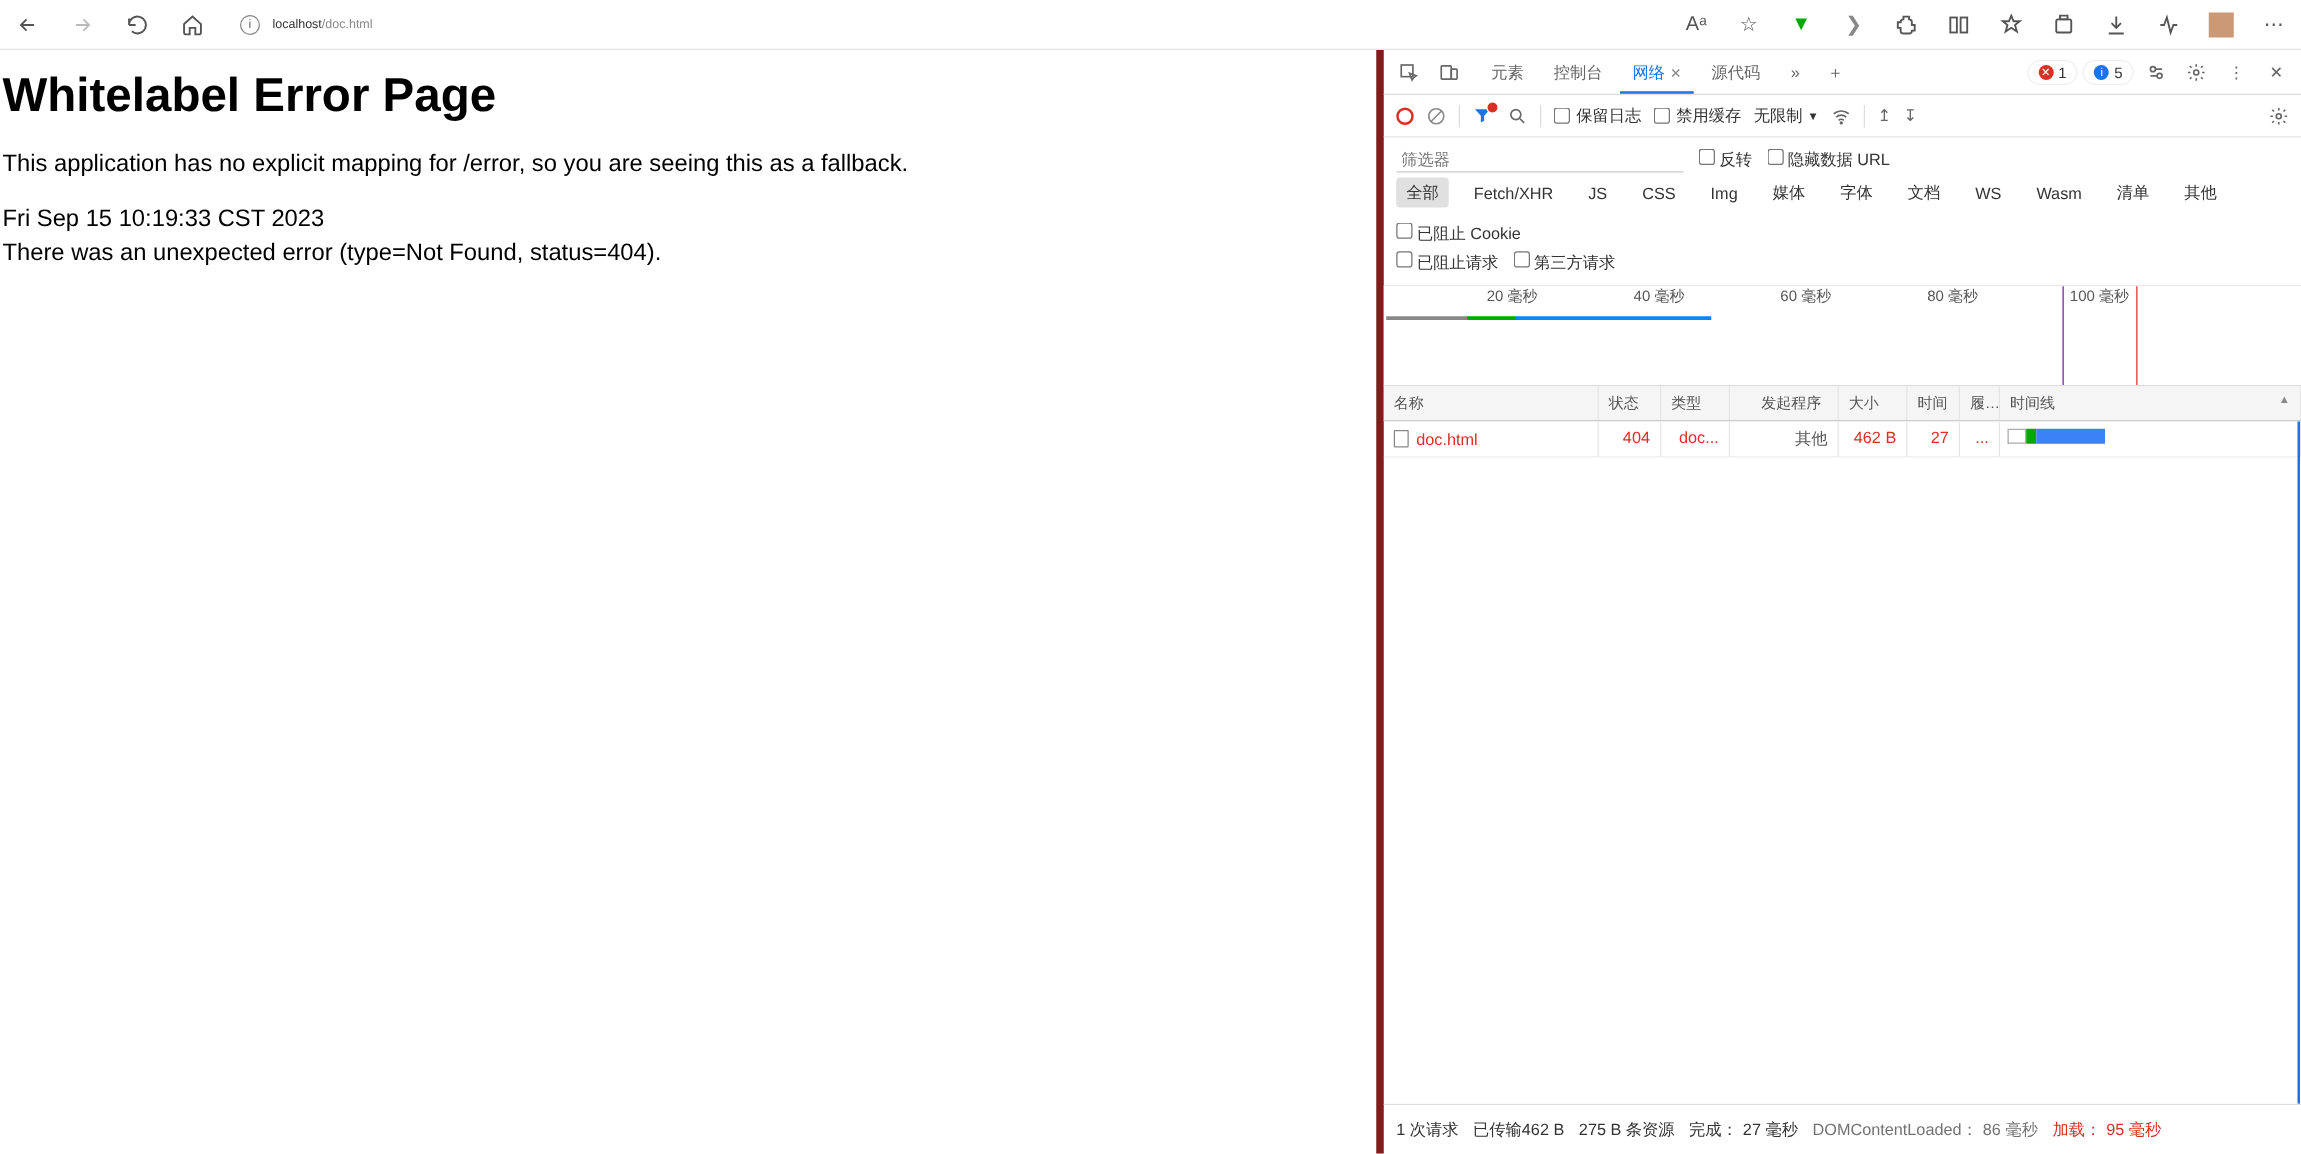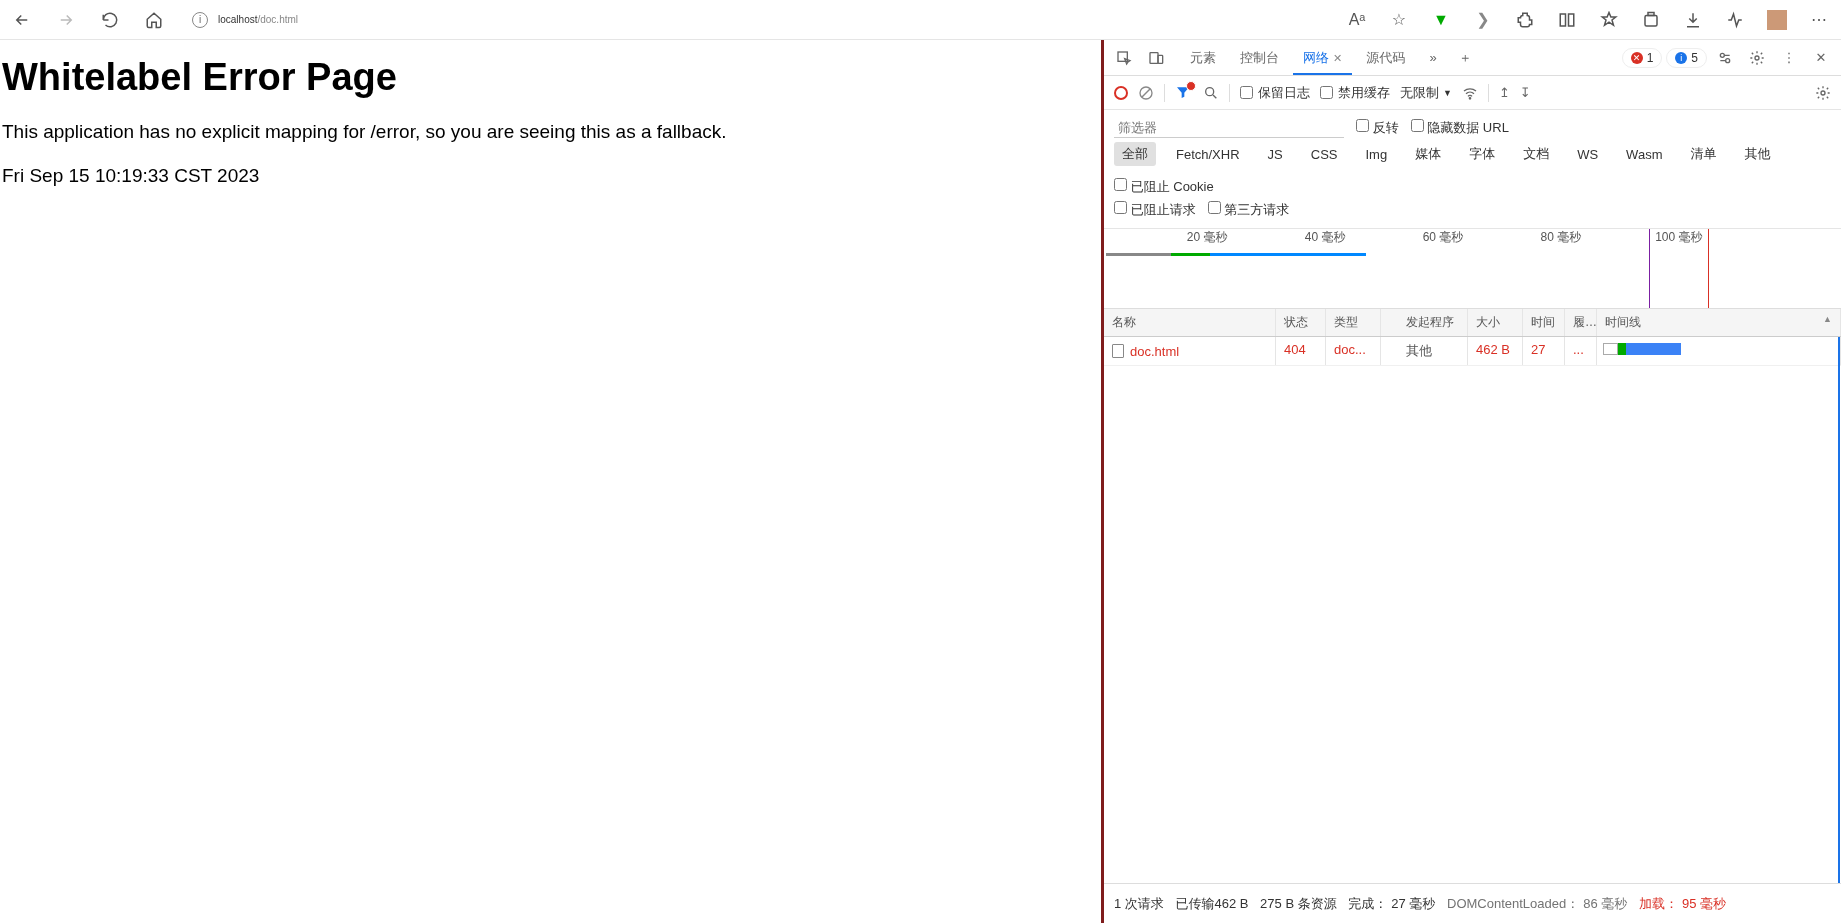--- a/index.html
+++ b/index.html
@@ -18,21 +18,21 @@
 .right-icons .ic { width: 20px; height: 20px; display: flex; align-items: center; justify-content: center; font-size: 16px; }
 
 
 .content { flex: 1; display: flex; min-height: 0; }
 .page { flex: 1; padding: 10px 2px; overflow: auto; }
 .page h1 { font-size: 38px; font-weight: 700; margin: 6px 0 22px 0; }
 .page p { font-size: 19px; margin-bottom: 20px; }
 .page .meta { font-size: 19px; line-height: 1.4; }
 
 
-.devtools { width: 740px; border-left: 3px solid #7f1d1d; display: flex; flex-direction: column; background: #fff; font-size: 13px; color: #333; }
+.devtools { width: 740px; border-left: 6px solid #7f1d1d; display: flex; flex-direction: column; background: #fff; font-size: 13px; color: #333; }
 
 .dt-tabbar { height: 36px; display: flex; align-items: center; border-bottom: 1px solid #ddd; padding: 0 6px; gap: 4px; }
 .dt-tabbar .ic { width: 28px; height: 28px; display: flex; align-items: center; justify-content: center; color: #666; cursor: pointer; }
 .dt-tabs { display: flex; gap: 4px; margin-left: 6px; }
 .dt-tab { padding: 7px 10px; color: #666; cursor: pointer; position: relative; }
 .dt-tab.active { color: #1a73e8; }
 .dt-tab.active::after { content: ""; position: absolute; left: 0; right: 0; bottom: -1px; height: 2px; background: #1a73e8; }
 .dt-tab .closex { margin-left: 4px; font-size: 11px; color: #888; }
 .dt-spacer { flex: 1; }
 .badge { display: inline-flex; align-items: center; gap: 4px; padding: 2px 8px; border-radius: 10px; font-size: 12px; }
@@ -70,21 +70,21 @@
 .col-type { width: 55px; }
 .col-init { width: 70px; margin-left: 17px; }
 .col-size { width: 55px; }
 .col-time { width: 42px; }
 .col-ful { width: 32px; }
 .col-water { flex: 1; position: relative; }
 .net-head .col-water::after { content: "▲"; position: absolute; right: 8px; font-size: 9px; color: #888; }
 .net-body { flex: 1; overflow: auto; position: relative;}
 .net-body::after{content:"";position:absolute;top:0;bottom:0;right:1px;width:2px;background:#1a73e8;}
 .net-row { display: flex; font-size: 13px; border-bottom: 1px solid #f0f0f0; }
-.net-row.err { color: #d93025; }
+.net-row.err { color: #d93025; text-align: right; }
 .net-row .col-type { color: #555; }
 .net-row .col-name { display: flex; align-items: center; gap: 6px; }
 .doc-icon { width: 12px; height: 14px; border: 1px solid #888; border-radius: 1px; position: relative; }
 .water-visual { position: absolute; top: 6px; left: 6px; height: 12px; display: flex; }
 .water-visual .seg { height: 100%; }
 
 .net-footer { height: 40px; border-top: 1px solid #ddd; display: flex; align-items: center; padding: 0 10px; font-size: 13px; gap: 4px; white-space: nowrap; overflow: hidden; }
 .net-footer .blue { color: #737373; }
 .net-footer .red { color: #d93025; }
 
@@ -162,20 +162,21 @@
   </div>
 </div>
 
 <div class="content">
 
   <div class="page">
     <h1>Whitelabel Error Page</h1>
     <p>This application has no explicit mapping for /error, so you are seeing this as a fallback.</p>
     <div class="meta">
       <div>Fri Sep 15 10:19:33 CST 2023</div>
+      <div>There was an unexpected error (type=Not Found, status=404).</div>
     </div>
   </div>
 
   <div class="devtools">
 
     <div class="dt-tabbar">
       <span class="ic">
           <svg width="16" height="16" viewBox="0 0 24 24" fill="none" stroke="currentColor" stroke-width="2">
             <rect x="3" y="3" width="14" height="14"></rect>
             <path d="M13 13l8 3-3 2-2 3z"></path>

